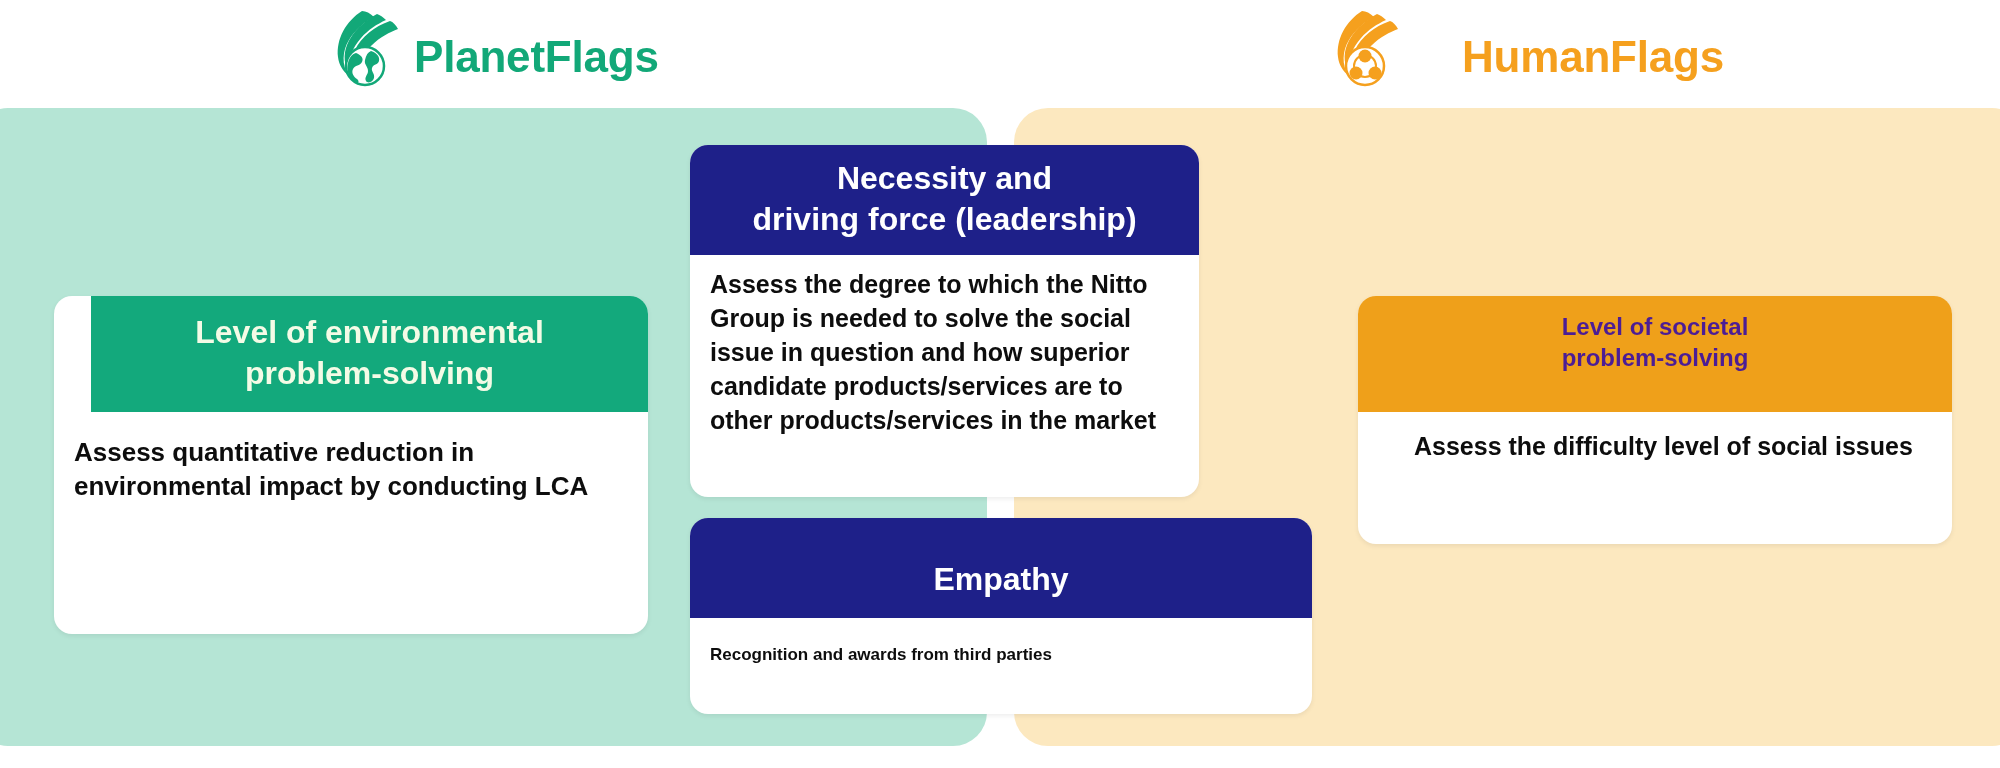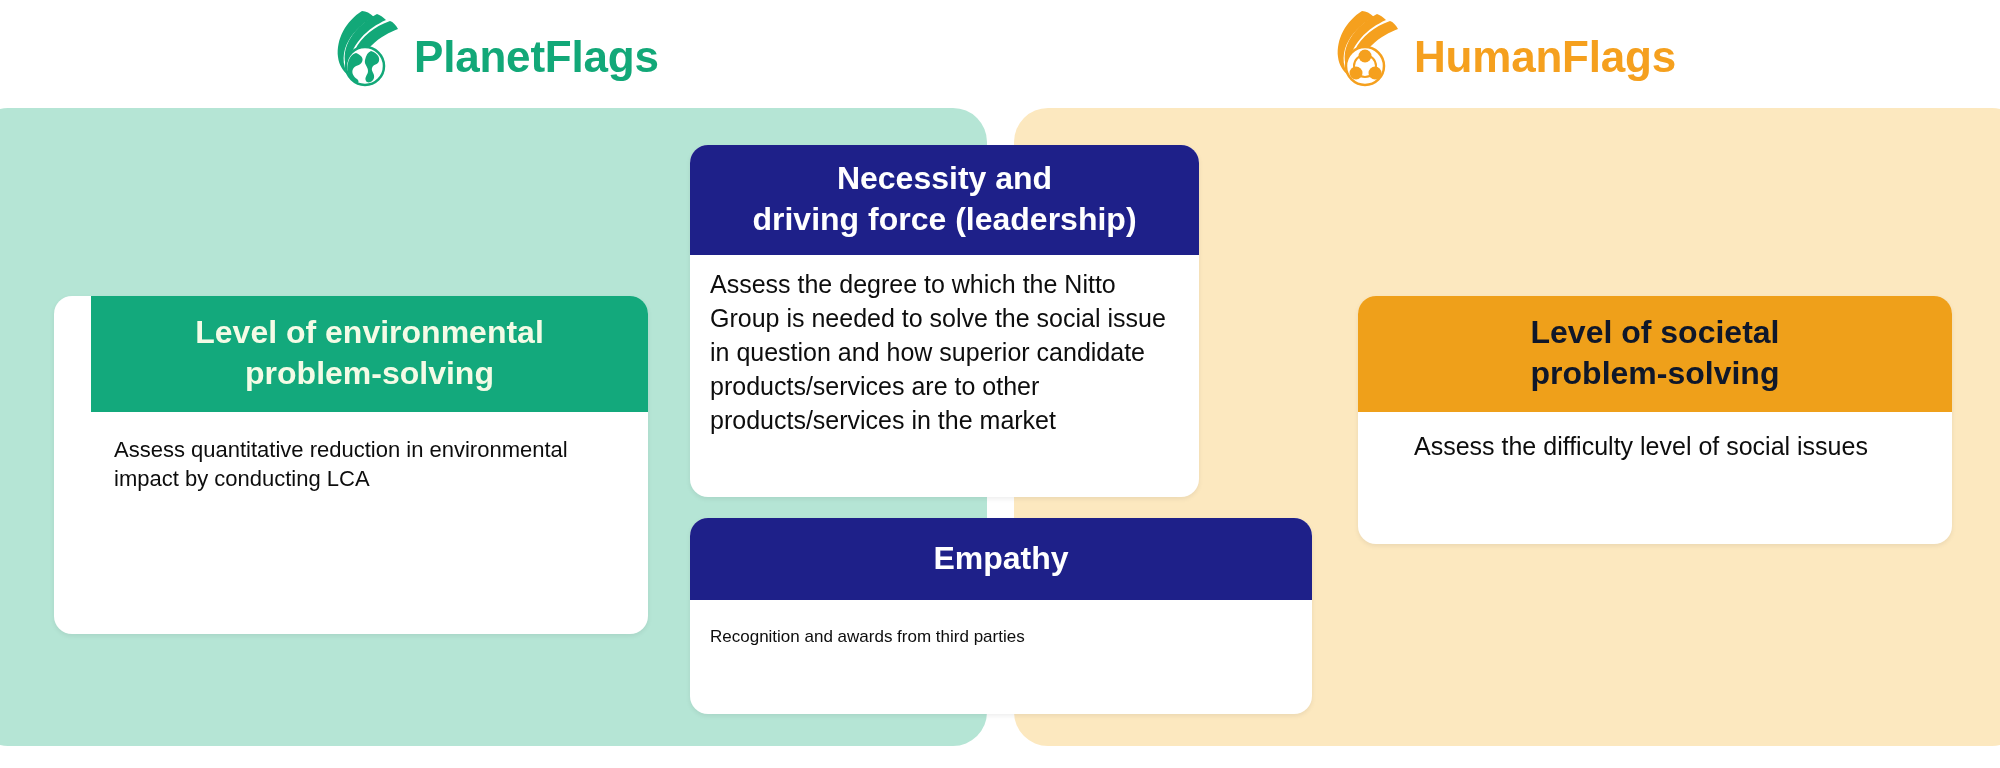--- a/index.html
+++ b/index.html
@@ -38,21 +38,21 @@
   }
   .brand-text {
     font-size: 44px;
     font-weight: bold;
     letter-spacing: -0.2px;
     white-space: nowrap;
     line-height: 1;
     padding-top: 16px;
   }
   .brand-text.green  { color: #12a878; }
-  .brand-text.orange { color: #f5a01e; }
+  .brand-text.orange { color: #f5a01e; margin-left: 48px; }
 
   
   .panel {
     position: absolute;
     top: 108px;
     height: 638px;
     border-radius: 34px;
   }
   .panel-planet {
     left: -26px;
@@ -75,21 +75,21 @@
   }
   .card-head {
     padding: 16px 18px 18px 18px;
     text-align: center;
     font-weight: bold;
     line-height: 1.28;
   }
   .card-body {
     padding: 14px 20px 18px 20px;
     color: #0d0d0d;
-    font-weight: normal;
+    font-weight: bold;
     line-height: 1.30;
   }
 
   
   .card-env {
     left: 54px;
     top: 296px;
     width: 594px;
     height: 338px;
   }
@@ -97,21 +97,21 @@
     background: #13a97c;
     color: #f4fbe6;
     font-size: 32px;
     height: 116px;
     box-sizing: border-box;
     display: flex;
     flex-direction: column;
     justify-content: space-between;
     margin-left: 37px;
   }
-  .card-env .card-body { font-size: 22px; padding-top: 24px; margin-left: 40px; }
+  .card-env .card-body { font-size: 26px; padding-top: 24px; }
 
   
   .card-necessity {
     left: 690px;
     top: 145px;
     width: 509px;
     height: 352px;
   }
   .card-necessity .card-head {
     background: #1e2089;
@@ -129,44 +129,44 @@
   .card-empathy {
     left: 690px;
     top: 518px;
     width: 622px;
     height: 196px;
   }
   .card-empathy .card-head {
     background: #1e2089;
     color: #ffffff;
     font-size: 32px;
-    height: 82px;
-    box-sizing: border-box;
-    display: flex;
-    flex-direction: column;
-    justify-content: center;
+    height: 100px;
+    box-sizing: border-box;
+    display: flex;
+    flex-direction: column;
+    justify-content: flex-end;
   }
   .card-empathy .card-body { font-size: 17px; padding-top: 26px; }
 
   
   .card-soc {
     left: 1358px;
     top: 296px;
     width: 594px;
     height: 248px;
   }
   .card-soc .card-head {
     background: #efa01a;
-    color: #0f172a;
-    font-size: 32px;
+    color: #4c1d95;
+    font-size: 24px;
     height: 116px;
     box-sizing: border-box;
     display: flex;
     flex-direction: column;
-    justify-content: center;
+    justify-content: flex-start;
   }
   .card-soc .card-body { font-size: 25px; padding-top: 18px; margin-left: 36px; }
 
   .hl { display: block; }
 </style>
 </head>
 <body>
 
 <div id="stage">
 

